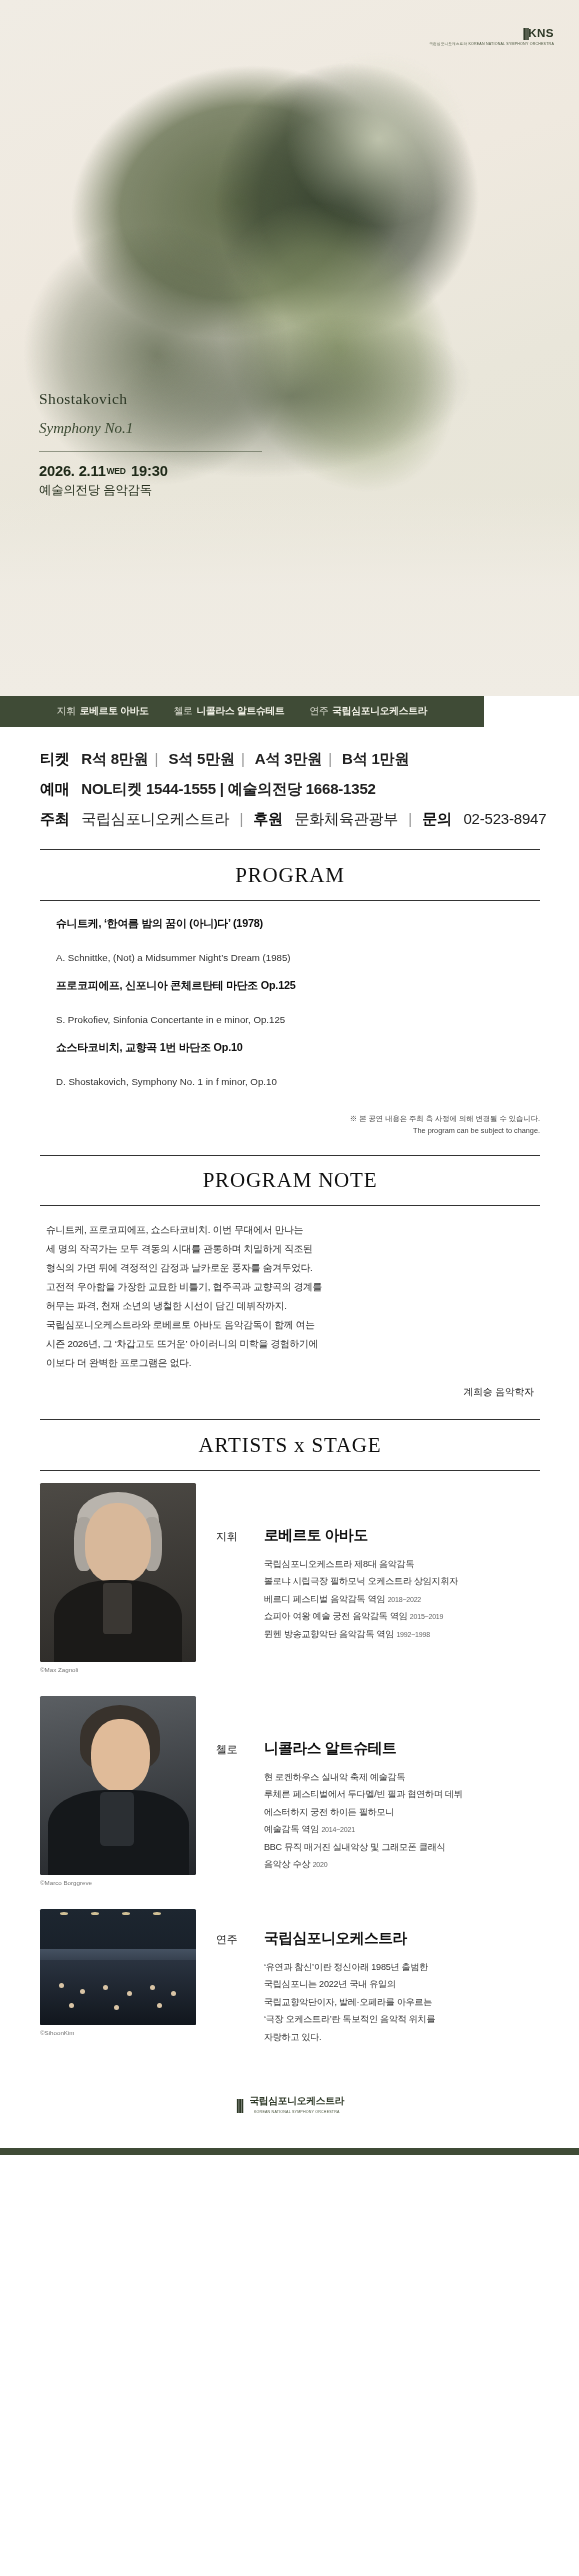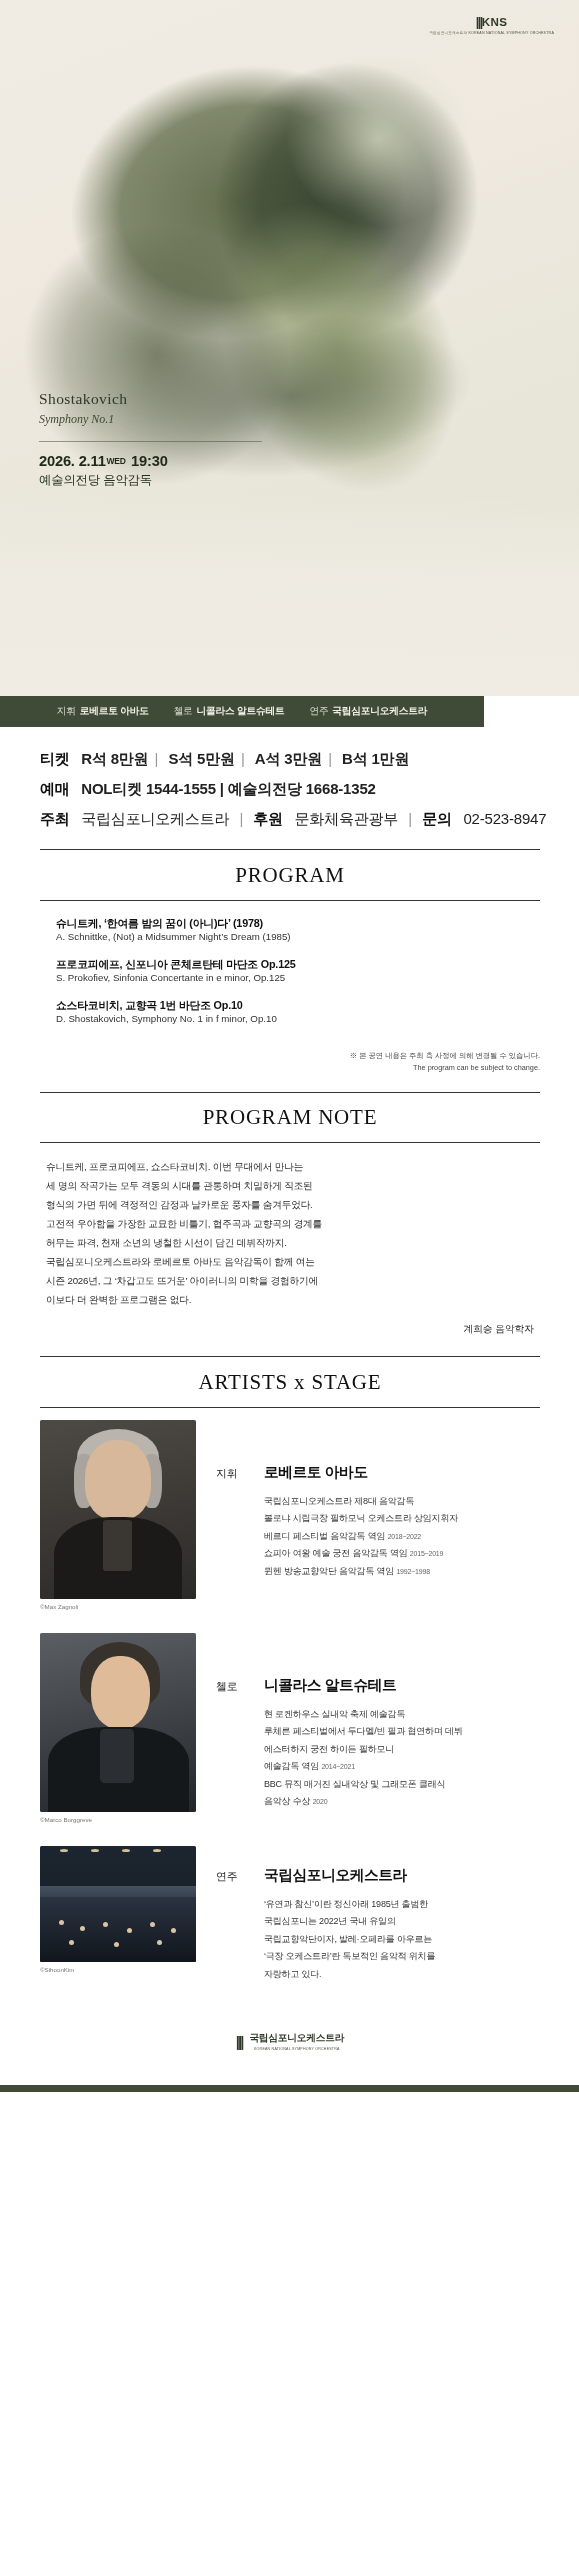--- a/index.html
+++ b/index.html
@@ -64,22 +64,22 @@
     position: absolute;
     left: 0; right: 0; bottom: 0;
     height: 201px;
     background: linear-gradient(to bottom, rgba(240,236,228,0) 0%, rgba(240,236,228,0.85) 45%, rgba(240,236,228,1) 100%);
   }
 
   
   .top-logo {
     position: absolute;
     right: 26px;
-    top: 15px;
-    text-align: center;
+    top: 26px;
+    text-align: right;
     color: #3d4a34;
   }
   .top-logo .mark {
     font-size: 11.6px;
     letter-spacing: 0.4px;
     font-weight: bold;
     color: #2f3a28;
   }
   .top-logo .mark .bars {
     letter-spacing: -1.5px;
@@ -108,24 +108,24 @@
   }
   .title-ko {
     margin-top: 3.1px;
     font-size: 31px;
     font-weight: bold;
     line-height: 1.18;
     color: #1f2a19;
     letter-spacing: -0.8px;
   }
   .title-en {
-    margin-top: 4px;
+    margin-top: 12px;
     font-family: "Liberation Serif", serif;
     font-style: italic;
-    font-size: 12px;
+    font-size: 15px;
     color: #3c4a33;
   }
   .hero-rule {
     margin: 14px 0 10.8px 0;
     width: 223px;
     height: 0.8px;
     background: #4a5540;
     opacity: .55;
   }
   .date-line {
@@ -196,21 +196,21 @@
     padding: 17px 40px 6.2px 56px;
   }
   .prog-item { margin-bottom: 16px; }
   .prog-ko {
     font-size: 10.8px;
     font-weight: bold;
     color: #111;
     letter-spacing: -0.2px;
   }
   .prog-en {
-    margin-top: 0;
+    margin-top: 21px;
     font-size: 9.7px;
     color: #333;
     font-family: "Liberation Sans", sans-serif;
   }
   .prog-note {
     text-align: right;
     padding: 3.1px 40px 0 0;
     font-size: 7.3px;
     color: #444;
     line-height: 1.7;

